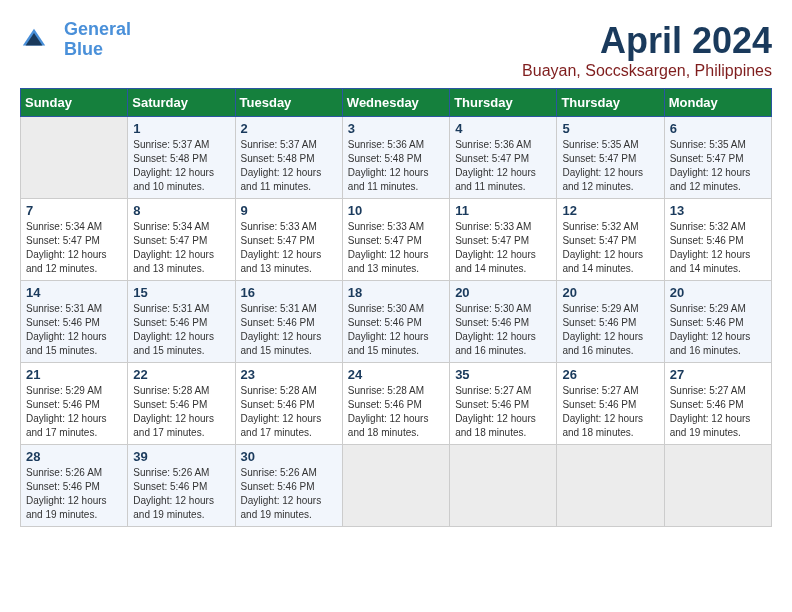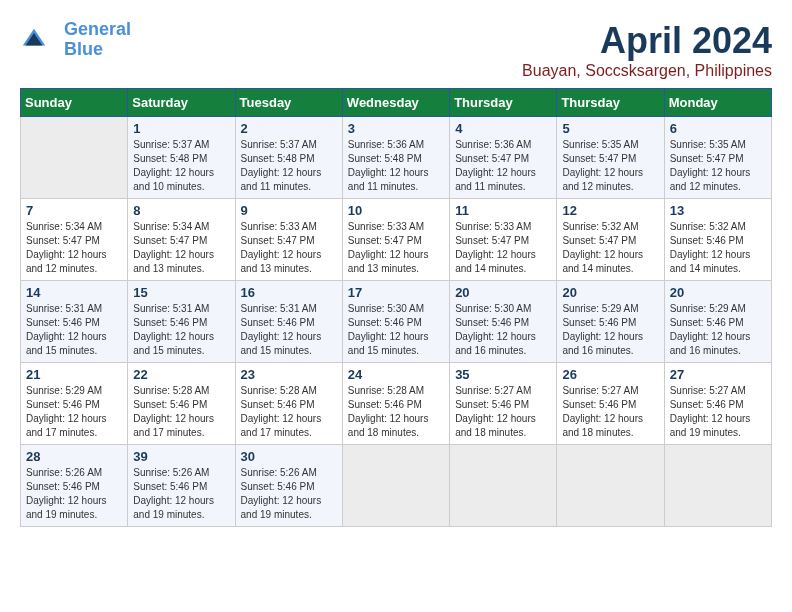--- a/index.html
+++ b/index.html
@@ -237,21 +237,21 @@
 and 15 minutes.</div>
         </td>
         <td>
           <span class="day-number">16</span>
           <div class="day-info" style="white-space: pre-line;">Sunrise: 5:31 AM
 Sunset: 5:46 PM
 Daylight: 12 hours
 and 15 minutes.</div>
         </td>
         <td>
-          <span class="day-number">17</span>
+          <span class="day-number">18</span>
           <div class="day-info" style="white-space: pre-line;">Sunrise: 5:30 AM
 Sunset: 5:46 PM
 Daylight: 12 hours
 and 15 minutes.</div>
         </td>
         <td>
           <span class="day-number">20</span>
           <div class="day-info" style="white-space: pre-line;">Sunrise: 5:30 AM
 Sunset: 5:46 PM
 Daylight: 12 hours

